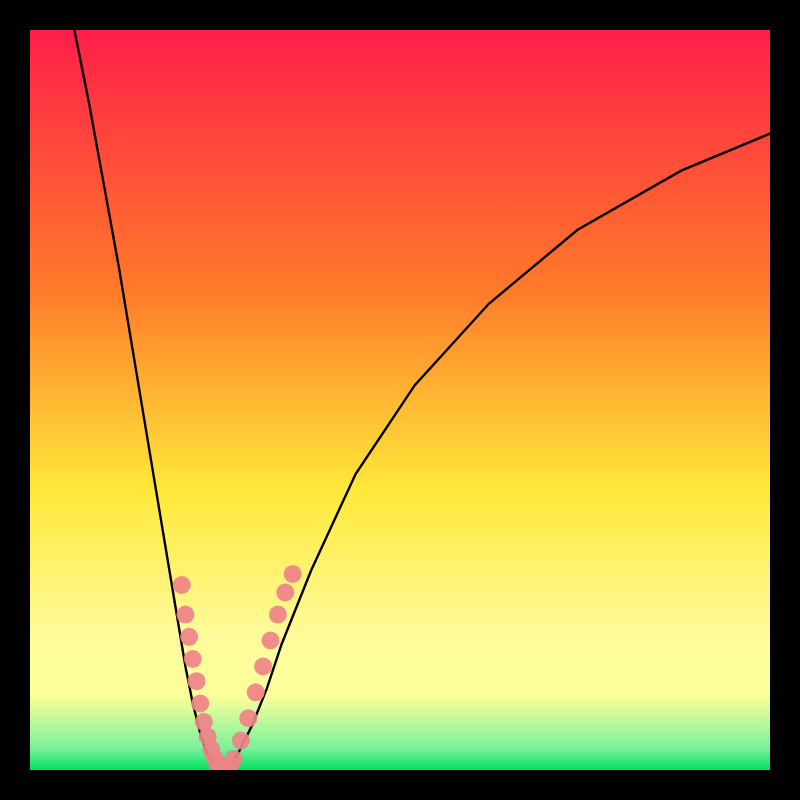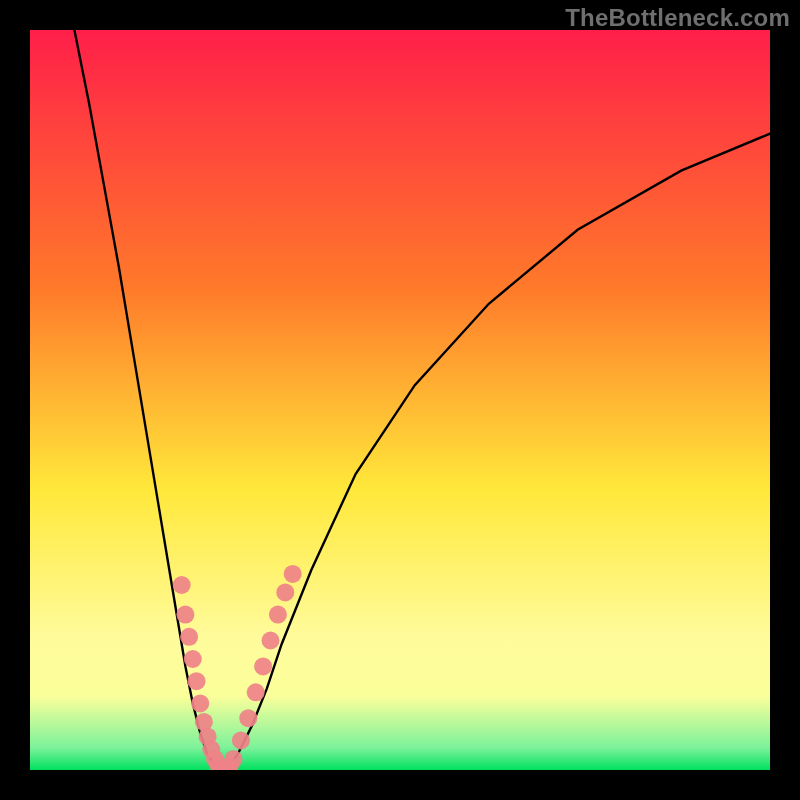--- a/index.html
+++ b/index.html
@@ -45,21 +45,20 @@
     color: #6f6f6f;
     letter-spacing: 0.2px;
     user-select: none;
   }
 </style>
 </head>
 <body>
 
 <div class="stage">
 
-  <div class="watermark">TheBottleneck.com</div>
 
   <div class="plot-area">
     <svg class="gradient-bg" viewBox="0 0 740 740" preserveAspectRatio="none">
       <defs>
         <linearGradient id="bg-grad" x1="0" y1="0" x2="0" y2="1">
           <stop id="g0" offset="0%" stop-color="#ff1f49"></stop>
           <stop id="g1" offset="35%" stop-color="#ff7a2a"></stop>
           <stop id="g2" offset="62%" stop-color="#ffe83a"></stop>
           <stop id="g3" offset="82%" stop-color="#fffb9b"></stop>
           <stop id="g4" offset="90%" stop-color="#fbff9a"></stop>

